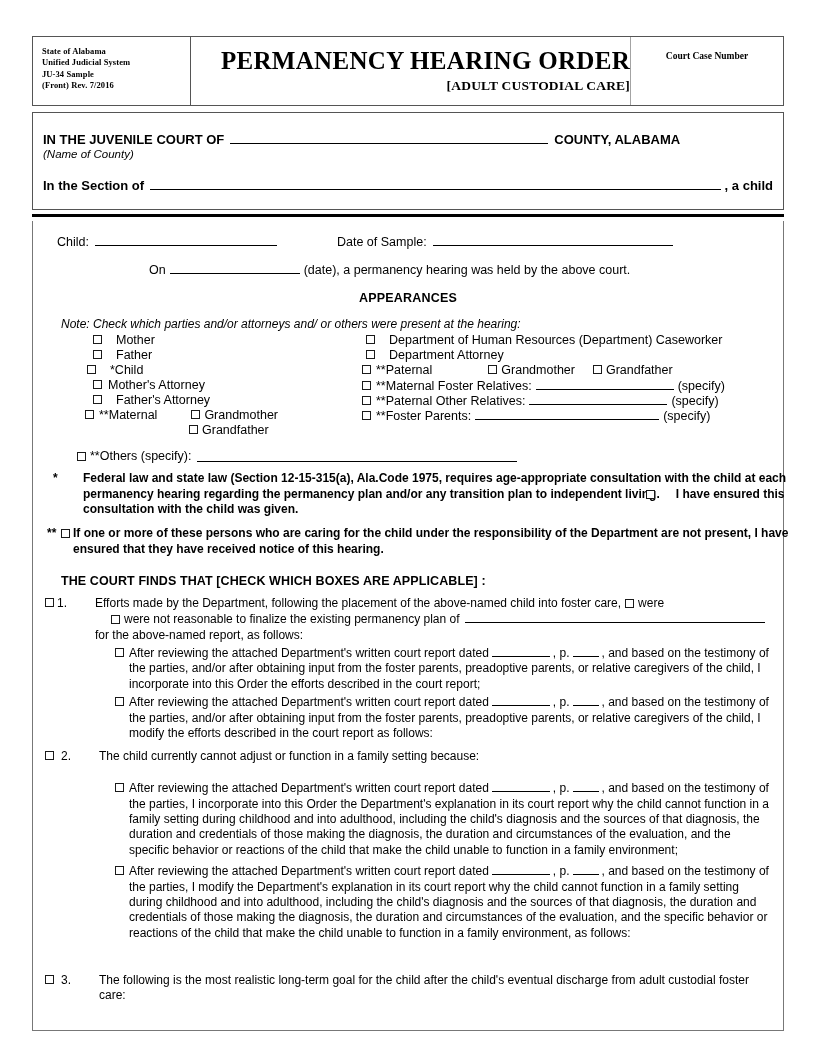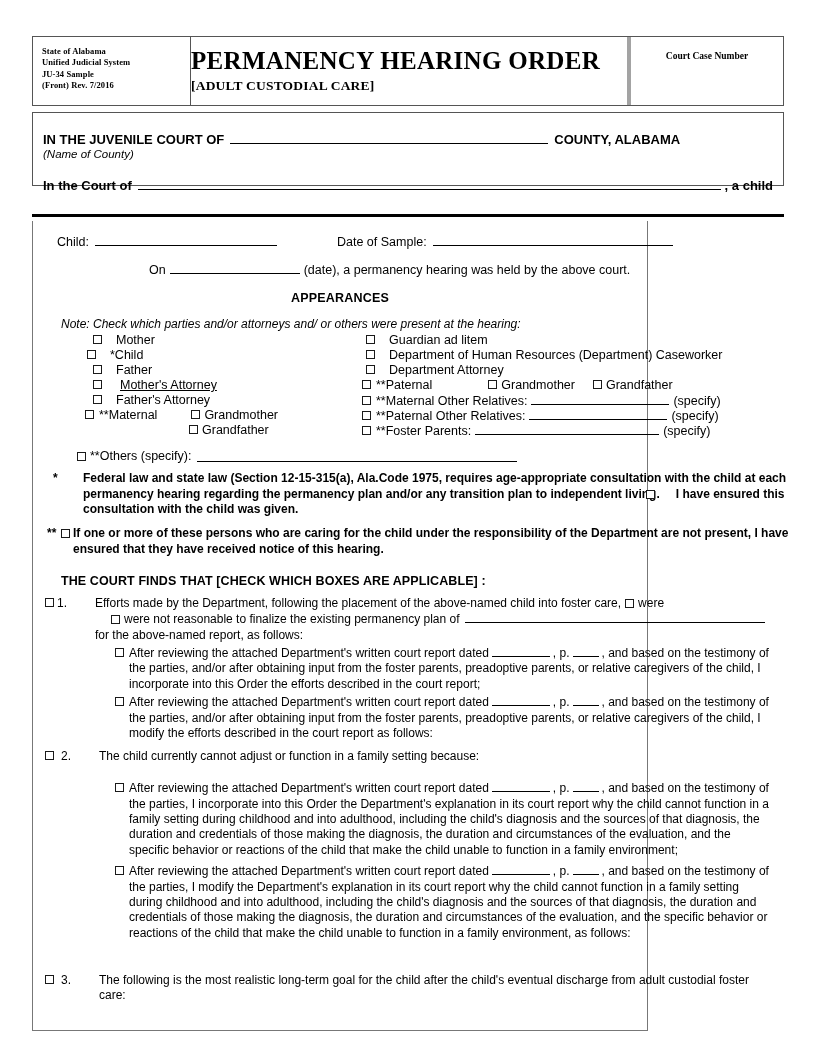--- a/index.html
+++ b/index.html
@@ -42,23 +42,23 @@
     padding: 9px 0 0 9px;
     font-family: "Liberation Serif", serif;
     font-weight: bold;
     font-size: 8.5px;
     line-height: 1.33;
     letter-spacing: 0.1px;
   }
   .hdr-agency div { white-space: nowrap; }
   .hdr-title {
     flex: 1;
-    border-right: 4px solid #a3a3a3;
-    box-sizing: border-box;
-    text-align: left;
+    border-right: 1px solid #a3a3a3;
+    box-sizing: border-box;
+    text-align: right;
     padding-top: 9px;
   }
   .hdr-title .t1 {
     font-family: "Liberation Serif", serif;
     font-weight: bold;
     font-size: 25px;
     letter-spacing: 0.3px;
     line-height: 1.16;
   }
   .hdr-title .t2 {
@@ -77,21 +77,21 @@
     font-weight: bold;
     font-size: 9.5px;
   }
 
   
   .court-box {
     position: absolute;
     left: 32px;
     top: 112px;
     width: 752px;
-    height: 74px;
+    height: 98px;
     border: 1px solid #555;
     box-sizing: border-box;
     padding: 18px 10px 0 10px;
   }
   .court-line {
     font-size: 13px;
     font-weight: bold;
     white-space: nowrap;
     display: flex;
     align-items: baseline;
@@ -120,21 +120,21 @@
     width: 752px;
     height: 3px;
     background: #000;
   }
 
   
   .body-box {
     position: absolute;
     left: 32px;
     top: 221px;
-    width: 616px;
+    width: 752px;
     height: 810px;
     border: 1px solid #777;
     border-top: none;
     box-sizing: border-box;
     font-size: 12px;
   }
 
   .child-row {
     position: absolute;
     left: 24px;
@@ -313,21 +313,21 @@
   </div>
 
   <div class="court-box">
     <div class="court-line">
       <span>IN THE JUVENILE COURT OF</span>
       <span class="fill" style="width:318px; margin:0 6px;"></span>
       <span>COUNTY, ALABAMA</span>
     </div>
     <div class="name-of-county">(Name of County)</div>
     <div class="court-line matter-line">
-      <span>In the Court of</span>
+      <span>In the Section of</span>
       <span class="fill" style="flex:1; margin:0 4px 0 6px;"></span>
       <span>, a child</span>
     </div>
   </div>
 
   <div class="thick-rule"></div>
 
   <div class="body-box">
 
     <div class="child-row">
@@ -347,72 +347,68 @@
 
     <div class="note">Note: Check which parties and/or attorneys and/ or others were present at the hearing:</div>
 
     <div class="appear-cols">
 
       <div class="col-left">
         <div class="arow">
           <span class="cb"></span>
           <span style="margin-left:8px;">Mother</span>
         </div>
+        <div class="arow">
+          <span class="cb"></span>
+          <span style="margin-left:8px;">Father</span>
+        </div>
         <div class="arow" style="margin-left:-6px;">
           <span class="cb"></span>
           <span style="margin-left:8px;">*Child</span>
         </div>
         <div class="arow">
           <span class="cb"></span>
-          <span style="margin-left:8px;">Father</span>
-        </div>
-        <div class="arow">
-          <span class="cb"></span>
-          <span style="margin-left:12px;text-decoration:underline;">Mother's Attorney</span>
+          <span style="margin-left:0;">Mother's Attorney</span>
         </div>
         <div class="arow">
           <span class="cb"></span>
           <span style="margin-left:8px;">Father's Attorney</span>
         </div>
         <div class="arow tight" style="margin-left:-8px;">
           <span class="cb"></span>
           <span style="margin-left:3px;">**Maternal</span>
           <span class="cb" style="margin-left:34px;"></span>
           <span style="margin-left:2px;">Grandmother</span>
         </div>
         <div class="arow tight" style="margin-left:96px;">
           <span class="cb"></span>
           <span style="margin-left:2px;">Grandfather</span>
         </div>
       </div>
 
       <div class="col-right">
-        <div class="arow">
-          <span class="cb"></span>
-          <span style="margin-left:8px;">Guardian ad litem</span>
-        </div>
         <div class="arow">
           <span class="cb"></span>
           <span style="margin-left:8px;">Department of Human Resources (Department) Caseworker</span>
         </div>
         <div class="arow">
           <span class="cb"></span>
           <span style="margin-left:8px;">Department Attorney</span>
         </div>
         <div class="arow tight" style="margin-left:-4px;">
           <span class="cb"></span>
           <span style="margin-left:3px;">**Paternal</span>
           <span class="cb" style="margin-left:56px;"></span>
           <span style="margin-left:2px;">Grandmother</span>
           <span class="cb" style="margin-left:18px;"></span>
           <span style="margin-left:2px;">Grandfather</span>
         </div>
         <div class="arow tight" style="margin-left:-4px;">
           <span class="cb"></span>
-          <span style="margin-left:3px;">**Maternal Other Relatives:</span>
+          <span style="margin-left:3px;">**Maternal Foster Relatives:</span>
           <span class="ul" style="width:138px; margin:0 4px;"></span>
           <span>(specify)</span>
         </div>
         <div class="arow tight" style="margin-left:-4px;">
           <span class="cb"></span>
           <span style="margin-left:3px;">**Paternal Other Relatives:</span>
           <span class="ul" style="width:138px; margin:0 4px;"></span>
           <span>(specify)</span>
         </div>
         <div class="arow tight" style="margin-left:-4px;">

